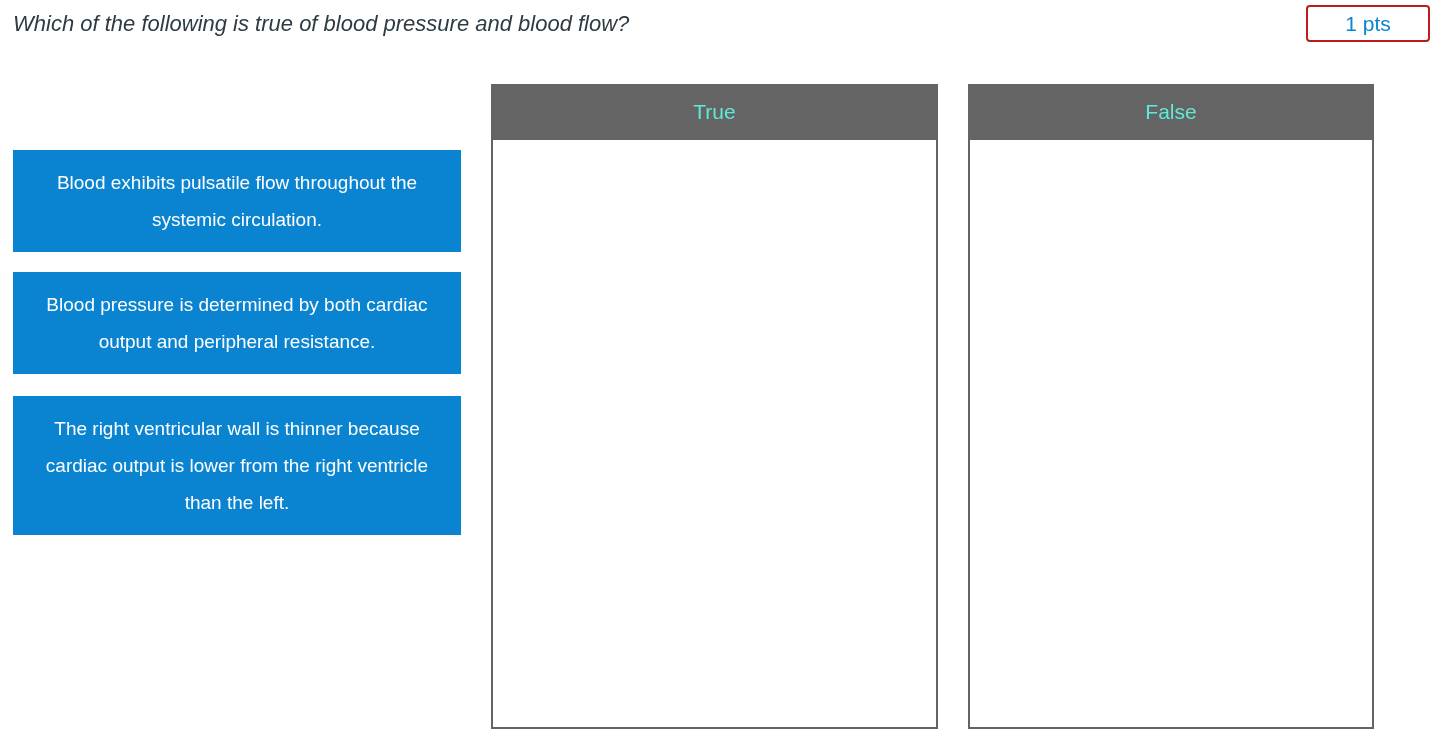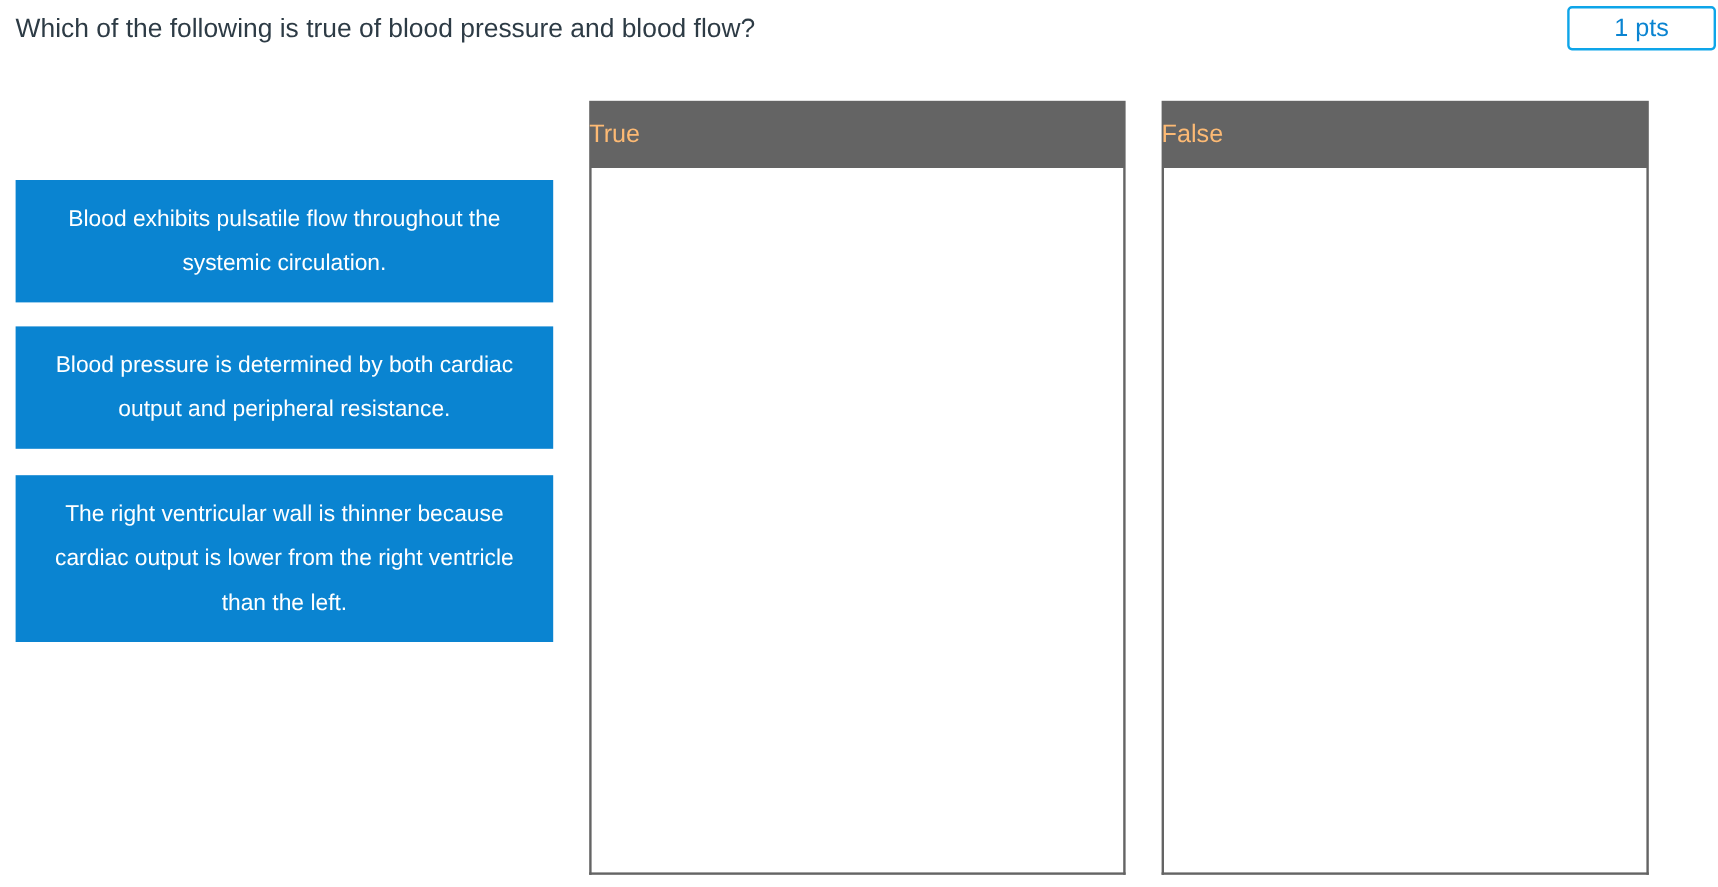--- a/index.html
+++ b/index.html
@@ -29,29 +29,30 @@
   #question-title {
     position: absolute;
     left: 13px;
     top: 9px;
     width: 1260px;
     font-size: 22px;
     line-height: 30px;
     font-weight: 400;
     color: #2d3b45;
     white-space: nowrap;
+    font-style: italic;
   }
   #points-badge {
     position: absolute;
     left: 1306px;
     top: 5px;
     width: 124px;
     height: 37px;
     box-sizing: border-box;
-    border: 2px solid #0ea5e9;
+    border: 2px solid #b91c1c;
     border-radius: 4px;
     background: #ffffff;
     color: #0a84d1;
     font-size: 21px;
     line-height: 33px;
     text-align: center;
     white-space: nowrap;
   }
 
   
@@ -82,23 +83,24 @@
     top: 84px;
   }
   #column-true  { left: 491px;  width: 447px; }
   #column-false { left: 968px;  width: 406px; }
 
   .dropzone-header {
     box-sizing: border-box;
     width: 100%;
     height: 56px;
     background: #646464;
-    color: #fdba74;
+    color: #5eead4;
     font-size: 21px;
     line-height: 56px;
+    text-align: center;
     white-space: nowrap;
   }
   .dropzone-body {
     box-sizing: border-box;
     width: 100%;
     height: 589px;
     background: #ffffff;
     border: 2px solid #646464;
     border-top: none;
   }

